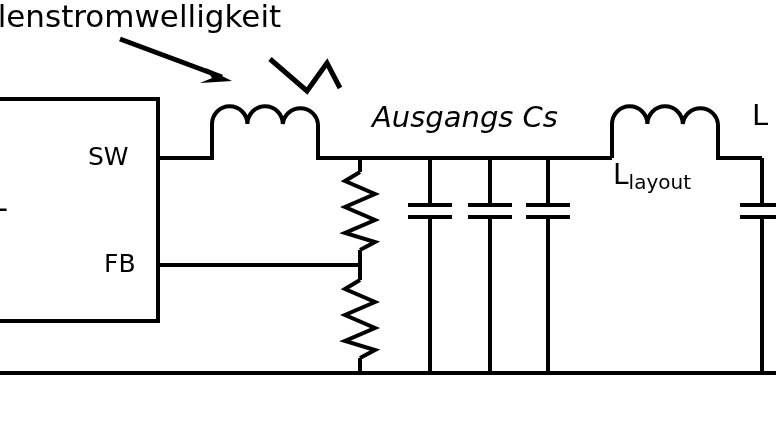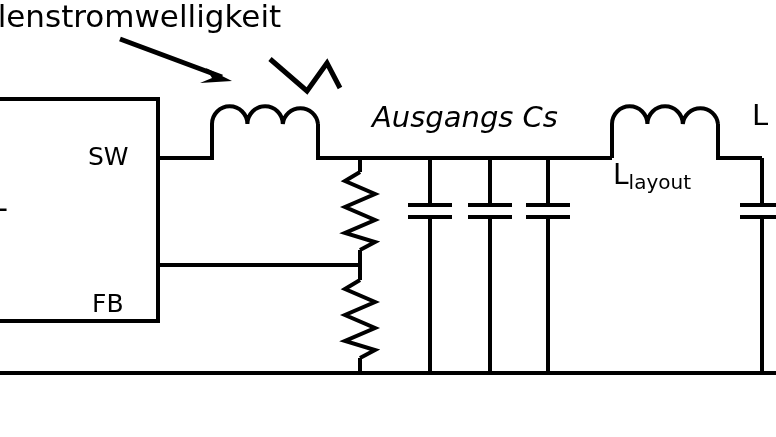--- a/index.html
+++ b/index.html
@@ -35,24 +35,23 @@
     top: 1px;
     font-size: 31px;
     letter-spacing: 0px;
   }
   #label-sw {
     left: 88px;
     top: 144px;
     font-size: 25px;
   }
   #label-fb {
-    left: 92px;
+    left: 104px;
     top: 251px;
     font-size: 25px;
-    margin-top: 40px;
   }
   #label-ausgangs {
     left: 372px;
     top: 103px;
     font-size: 29px;
     font-style: italic;
   }
   #label-llayout {
     left: 613px;
     top: 161px;

